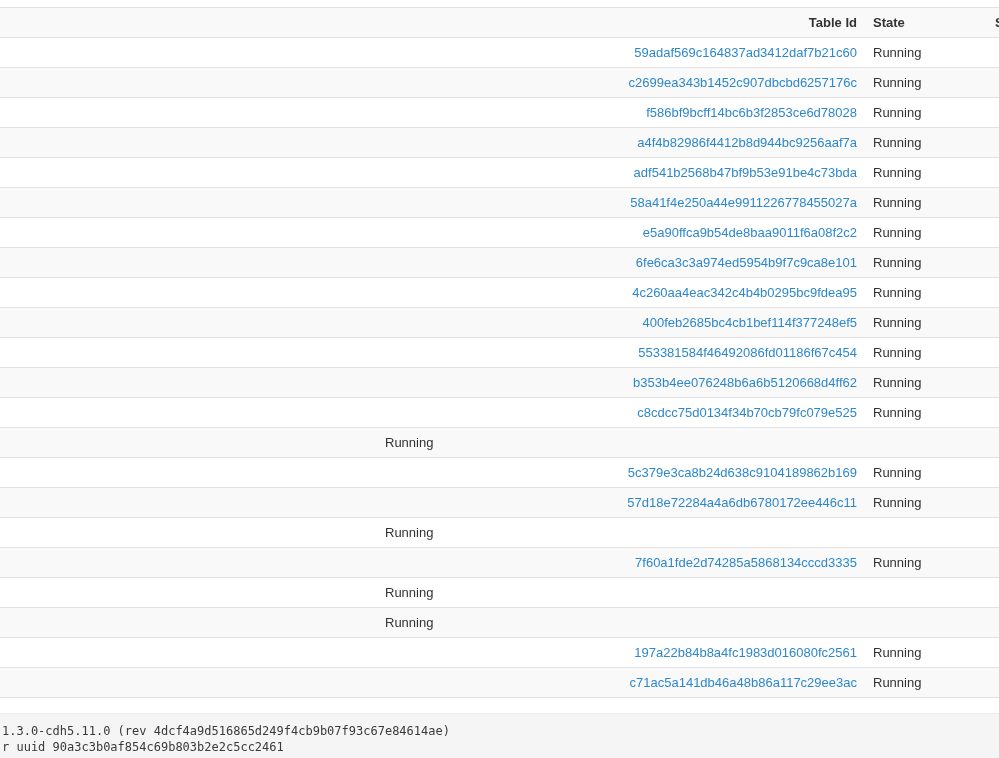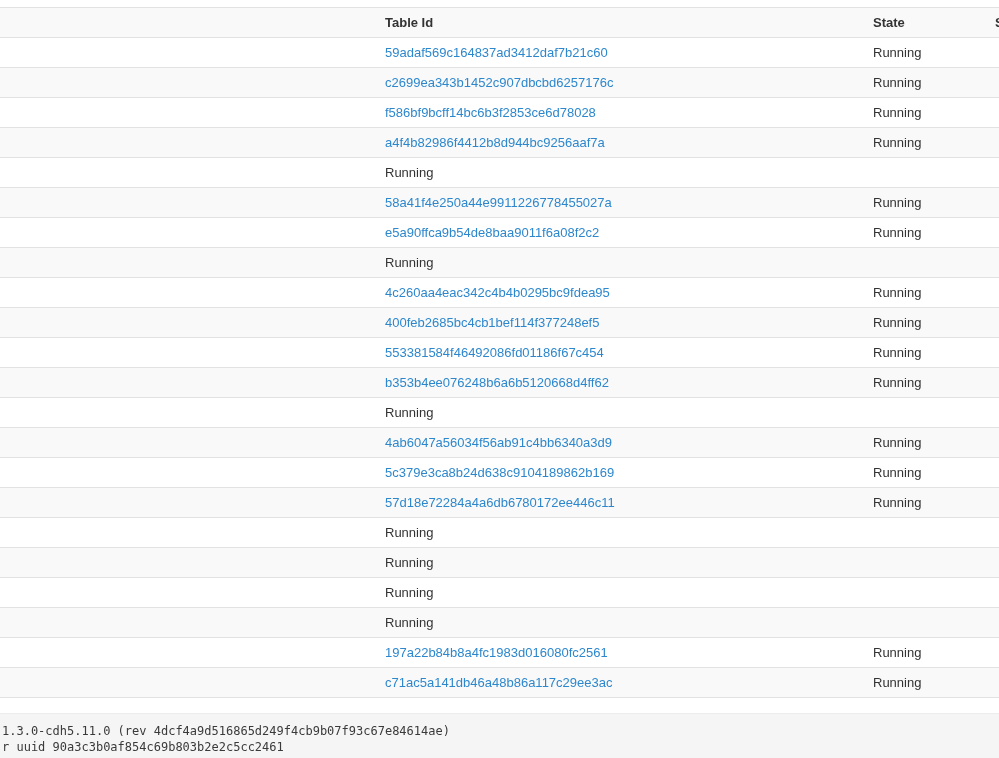--- a/index.html
+++ b/index.html
@@ -38,21 +38,21 @@
   }
   .rows .t-row:nth-child(even){
     background:var(--stripe);
   }
   .cell{
     padding:0 8px;
     overflow:hidden;
     flex:0 0 auto;
   }
   .c-name{width:377px;}
-  .c-id{width:488px;}
+  .c-id{width:488px;text-align:right;}
   .c-state{width:122px;}
   .c-extra{flex:1 1 auto;min-width:12px;}
   a.table-id-link{
     color:var(--link);
     text-decoration:none;
     cursor:pointer;
     margin-top:24px;
   }
   .footer{
     margin-top:15px;
@@ -110,20 +110,23 @@
     <div class="cell c-name"></div>
     <div class="cell c-id">
       <a class="table-id-link">a4f4b82986f4412b8d944bc9256aaf7a</a>
     </div>
     <div class="cell c-state">Running</div>
     <div class="cell c-extra"></div>
   </div>
 
   <div class="t-row">
     <div class="cell c-name"></div>
+    <div class="cell c-id">
+      <a class="table-id-link">adf541b2568b47bf9b53e91be4c73bda</a>
+    </div>
     <div class="cell c-state">Running</div>
     <div class="cell c-extra"></div>
   </div>
 
   <div class="t-row">
     <div class="cell c-name"></div>
     <div class="cell c-id">
       <a class="table-id-link">58a41f4e250a44e9911226778455027a</a>
     </div>
     <div class="cell c-state">Running</div>
@@ -134,20 +137,23 @@
     <div class="cell c-name"></div>
     <div class="cell c-id">
       <a class="table-id-link">e5a90ffca9b54de8baa9011f6a08f2c2</a>
     </div>
     <div class="cell c-state">Running</div>
     <div class="cell c-extra"></div>
   </div>
 
   <div class="t-row">
     <div class="cell c-name"></div>
+    <div class="cell c-id">
+      <a class="table-id-link">6fe6ca3c3a974ed5954b9f7c9ca8e101</a>
+    </div>
     <div class="cell c-state">Running</div>
     <div class="cell c-extra"></div>
   </div>
 
   <div class="t-row">
     <div class="cell c-name"></div>
     <div class="cell c-id">
       <a class="table-id-link">4c260aa4eac342c4b4b0295bc9fdea95</a>
     </div>
     <div class="cell c-state">Running</div>
@@ -176,29 +182,29 @@
     <div class="cell c-name"></div>
     <div class="cell c-id">
       <a class="table-id-link">b353b4ee076248b6a6b5120668d4ff62</a>
     </div>
     <div class="cell c-state">Running</div>
     <div class="cell c-extra"></div>
   </div>
 
   <div class="t-row">
     <div class="cell c-name"></div>
-    <div class="cell c-state">Running</div>
-    <div class="cell c-extra"></div>
-  </div>
-
-  <div class="t-row">
-    <div class="cell c-name"></div>
-    <div class="cell c-id">
-      <a class="table-id-link">4ab6047a56034f56ab91c4bb6340a3d9</a>
-    </div>
+    <div class="cell c-id">
+      <a class="table-id-link">c8cdcc75d0134f34b70cb79fc079e525</a>
+    </div>
+    <div class="cell c-state">Running</div>
+    <div class="cell c-extra"></div>
+  </div>
+
+  <div class="t-row">
+    <div class="cell c-name"></div>
     <div class="cell c-state">Running</div>
     <div class="cell c-extra"></div>
   </div>
 
   <div class="t-row">
     <div class="cell c-name"></div>
     <div class="cell c-id">
       <a class="table-id-link">5c379e3ca8b24d638c9104189862b169</a>
     </div>
     <div class="cell c-state">Running</div>
@@ -215,20 +221,23 @@
   </div>
 
   <div class="t-row">
     <div class="cell c-name"></div>
     <div class="cell c-state">Running</div>
     <div class="cell c-extra"></div>
   </div>
 
   <div class="t-row">
     <div class="cell c-name"></div>
+    <div class="cell c-id">
+      <a class="table-id-link">7f60a1fde2d74285a5868134cccd3335</a>
+    </div>
     <div class="cell c-state">Running</div>
     <div class="cell c-extra"></div>
   </div>
 
   <div class="t-row">
     <div class="cell c-name"></div>
     <div class="cell c-state">Running</div>
     <div class="cell c-extra"></div>
   </div>
 

